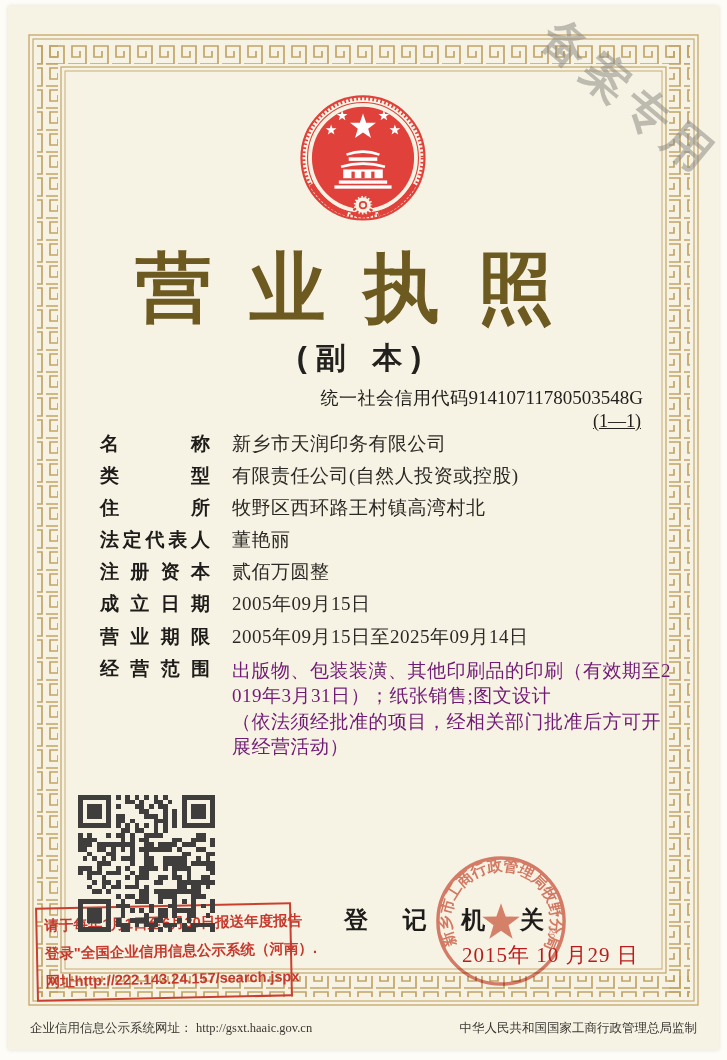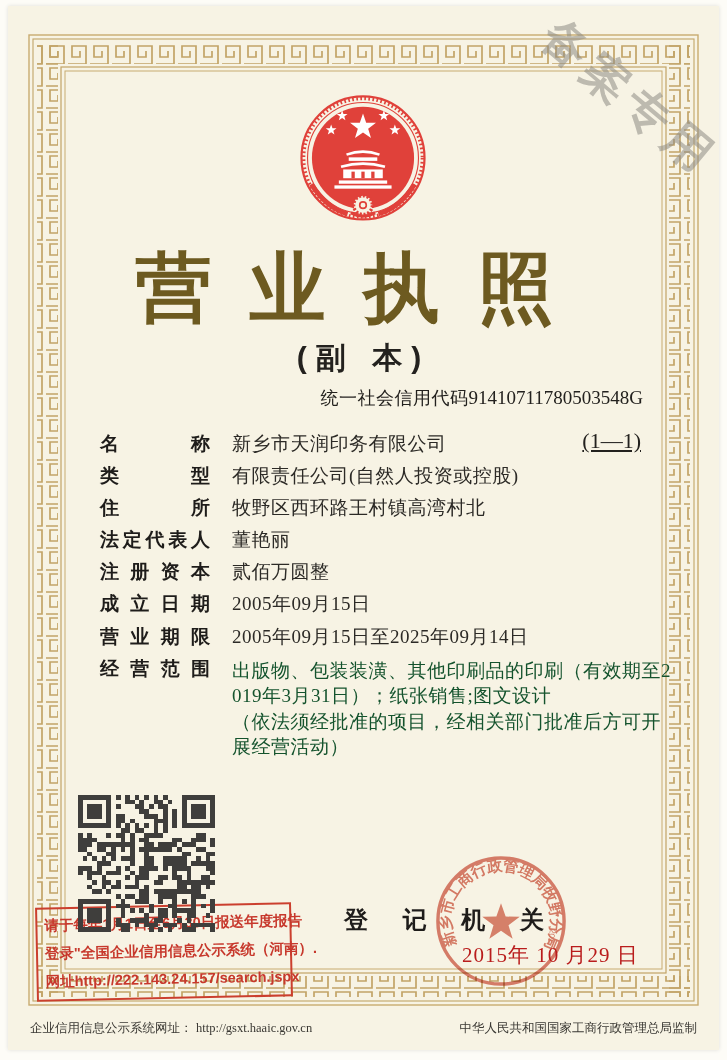--- a/index.html
+++ b/index.html
@@ -18,31 +18,31 @@
   
   #doc-title{position:absolute;left:0;top:238px;width:727px;text-align:center;z-index:4;
     font-size:76px;font-weight:bold;color:#6d5a20;letter-spacing:38px;
     box-sizing:border-box;font-family:"Liberation Sans",sans-serif;}
   #doc-subtitle{position:absolute;left:0;top:338px;width:727px;text-align:center;z-index:4;
     font-size:30px;color:#23211e;letter-spacing:9px;font-weight:600;}
   #credit-block{position:absolute;right:84px;top:386px;z-index:4;text-align:right;color:#23211e;}
   #credit-line{font-size:18px;}
   #credit-label{font-weight:normal;letter-spacing:.5px;}
   #credit-code{font-family:"Liberation Serif",serif;font-size:19px;}
-  #credit-page{font-family:"Liberation Serif",serif;font-size:22px;margin-top:18px;padding-right:2px;text-decoration:underline;}
+  #credit-page{font-family:"Liberation Serif",serif;font-size:18px;margin-top:1px;padding-right:2px;text-decoration:underline;}
   
   #fields{position:absolute;left:100px;top:433px;width:545px;z-index:5;}
   .row{display:flex;align-items:flex-start;margin-bottom:9.6px;}
   .flabel{width:110px;flex:0 0 110px;font-weight:bold;color:#1e1c1a;font-size:19px;
           line-height:22.5px;margin-right:22px;}
   .js-justify{display:flex;justify-content:space-between;}
   .fvalue{font-size:19px;line-height:22.5px;color:#2c2a26;white-space:nowrap;
           font-family:"Liberation Serif",serif;letter-spacing:.5px;}
   #scope-row{margin-top:2px;}
-  .scope-line{font-size:19px;line-height:25.6px;color:#14532d;white-space:nowrap;
+  .scope-line{font-size:19px;line-height:25.6px;color:#701a75;white-space:nowrap;
           font-family:"Liberation Serif",serif;letter-spacing:.5px;}
   
   #qr{position:absolute;left:78px;top:795px;z-index:6;}
   #notice-box{position:absolute;left:36px;top:905px;width:256px;height:94px;z-index:5;
     border:2.5px solid #cb3f2e;transform:rotate(-1.2deg);padding:2px 7px;box-sizing:border-box;
     color:#c7382c;}
   .notice-line{font-size:14.5px;line-height:28px;white-space:nowrap;font-weight:600;
     letter-spacing:0px;}
   #stamp{position:absolute;left:432px;top:852px;z-index:3;mix-blend-mode:multiply;}
   #reg-label{position:absolute;left:344px;top:904px;z-index:5;font-size:24px;font-weight:bold;

